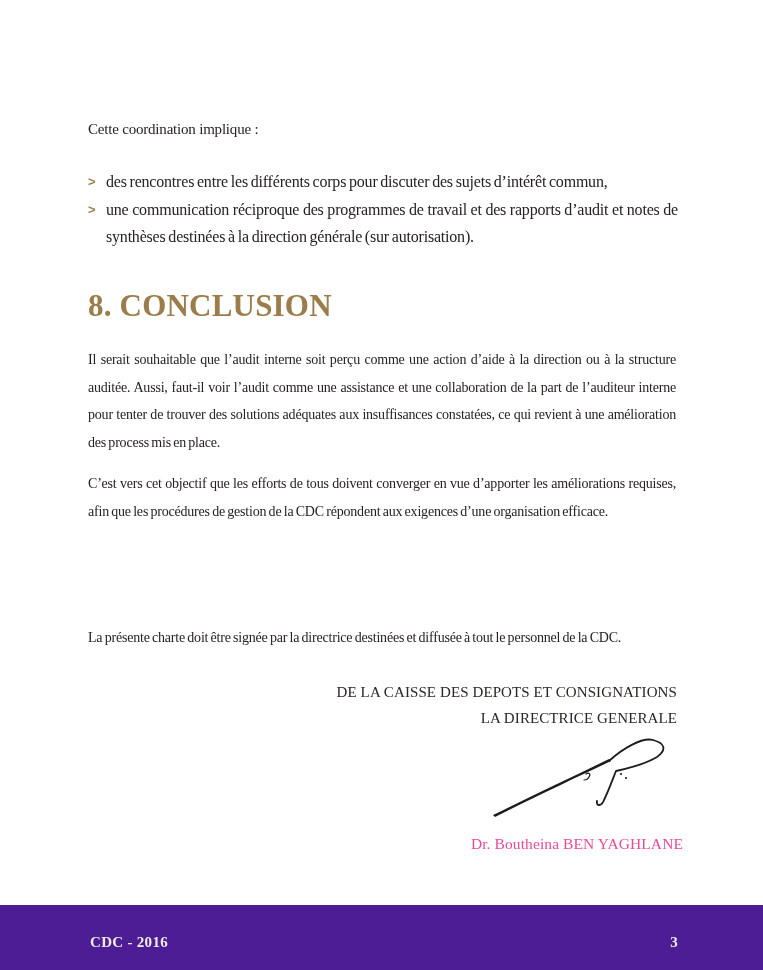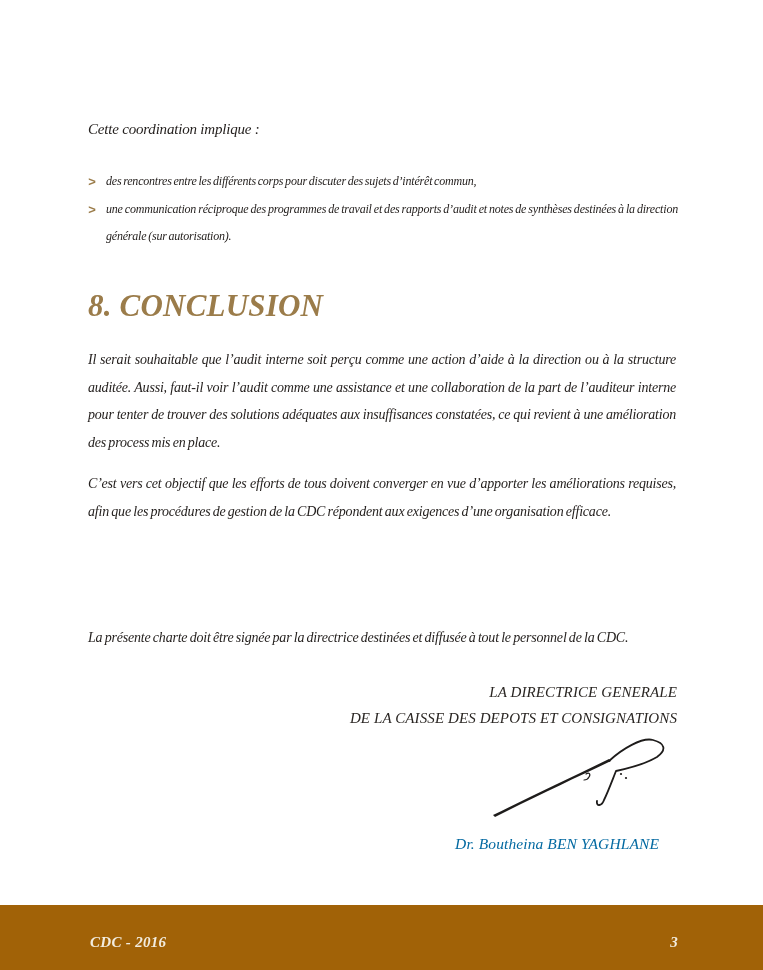--- a/index.html
+++ b/index.html
@@ -4,39 +4,39 @@
 <style>
   html, body { margin: 0; padding: 0; }
   body {
     width: 763px; height: 970px;
     background: #ffffff;
     font-family: "Liberation Serif", "DejaVu Serif", serif;
     color: #262220;
     position: relative;
     overflow: hidden;
   }
-  .page { position: relative; width: 763px; height: 970px; font-style: italic; }
+  .page { position: relative; width: 763px; height: 970px; }
 
   .intro {
     position: absolute; top: 116px; left: 88px; width: 588px;
     font-size: 15px; line-height: 27.5px; margin: 0;
     letter-spacing: -0.2px;
   }
 
   .bullets { position: absolute; top: 168px; left: 88px; width: 590px; }
   .bullet { display: flex; align-items: flex-start; }
   .bullet .marker {
     flex: 0 0 18px;
     color: #9b7c4a; font-weight: bold;
     font-size: 13px; line-height: 27.5px;
     font-family: "Liberation Sans", sans-serif;
   }
   .bullet .btext {
     flex: 1 1 auto;
-    font-size: 12px; line-height: 27.5px;
+    font-size: 16px; line-height: 27.5px;
     letter-spacing: -0.2px; word-spacing: -1px;
     text-align: justify;
   }
 
   .heading {
     position: absolute; top: 289px; left: 88px; margin: 0;
     font-size: 31px; font-weight: bold; color: #9b7c4a;
     letter-spacing: 0.2px; line-height: 34px;
   }
 
@@ -58,30 +58,30 @@
     letter-spacing: 0.1px;
     color: #2a2623;
   }
 
   .signature-svg {
     position: absolute; left: 450px; top: 730px;
     width: 300px; height: 130px;
   }
 
   .signatory {
-    position: absolute; top: 832px; right: 104px; margin: 0;
+    position: absolute; top: 832px; right: 80px; margin: 0;
     font-size: 15.5px; line-height: 24px;
     letter-spacing: 0.1px;
-    color: #0369a1;
+    color: #ec4899;
     text-align: right;
   }
 
   .footer-bar {
     position: absolute; left: 0; top: 905px; width: 763px; height: 65px;
-    background: #a16207;
+    background: #4c1d95;
     box-sizing: border-box;
     display: flex; justify-content: space-between; align-items: center;
     padding: 10px 85px 0 90px;
     color: #f2ecdf;
     font-weight: bold; font-size: 15px;
     letter-spacing: 0.3px;
   }
 </style>
 </head>
 <body>
@@ -104,22 +104,22 @@
   <h1 class="heading">8. CONCLUSION</h1>
 
   <p class="para p1">Il serait souhaitable que l’audit interne soit perçu comme une action d’aide à la direction ou à la structure auditée. Aussi, faut-il voir l’audit comme une assistance et une collaboration de la part de l’auditeur interne pour tenter de trouver des solutions adéquates aux insuffisances constatées, ce qui revient à une amélioration des process mis en place.</p>
 
   <p class="para p2">C’est vers cet objectif que les efforts de tous doivent converger en vue d’apporter les améliorations requises, afin que les procédures de gestion de la CDC répondent aux exigences d’une organisation efficace.</p>
 
 
   <p class="para p4">La présente charte doit être signée par la directrice destinées et diffusée à tout le personnel de la CDC.</p>
 
   <div class="sig-block">
+    <div>DE LA CAISSE DES DEPOTS ET CONSIGNATIONS</div>
     <div>LA DIRECTRICE GENERALE</div>
-    <div>DE LA CAISSE DES DEPOTS ET CONSIGNATIONS</div>
   </div>
 
   <svg class="signature-svg" viewBox="0 0 300 130" xmlns="http://www.w3.org/2000/svg" aria-hidden="true">
 
     <path d="M45,87 C85,67 125,48 161,31 L159,29 C122,47 82,66 43,85 Z" fill="#1e1c1b" stroke="none"></path>
 
     <path d="M159,31 C172,19 192,7 203,10 C215,13 217,20 207,27
              C197,33 180,38 166,41
              C162,51 158,62 154,70
              C152,76 146,77 147,71" fill="none" stroke="#1e1c1b" stroke-width="1.8" stroke-linecap="round" stroke-linejoin="round"></path>

